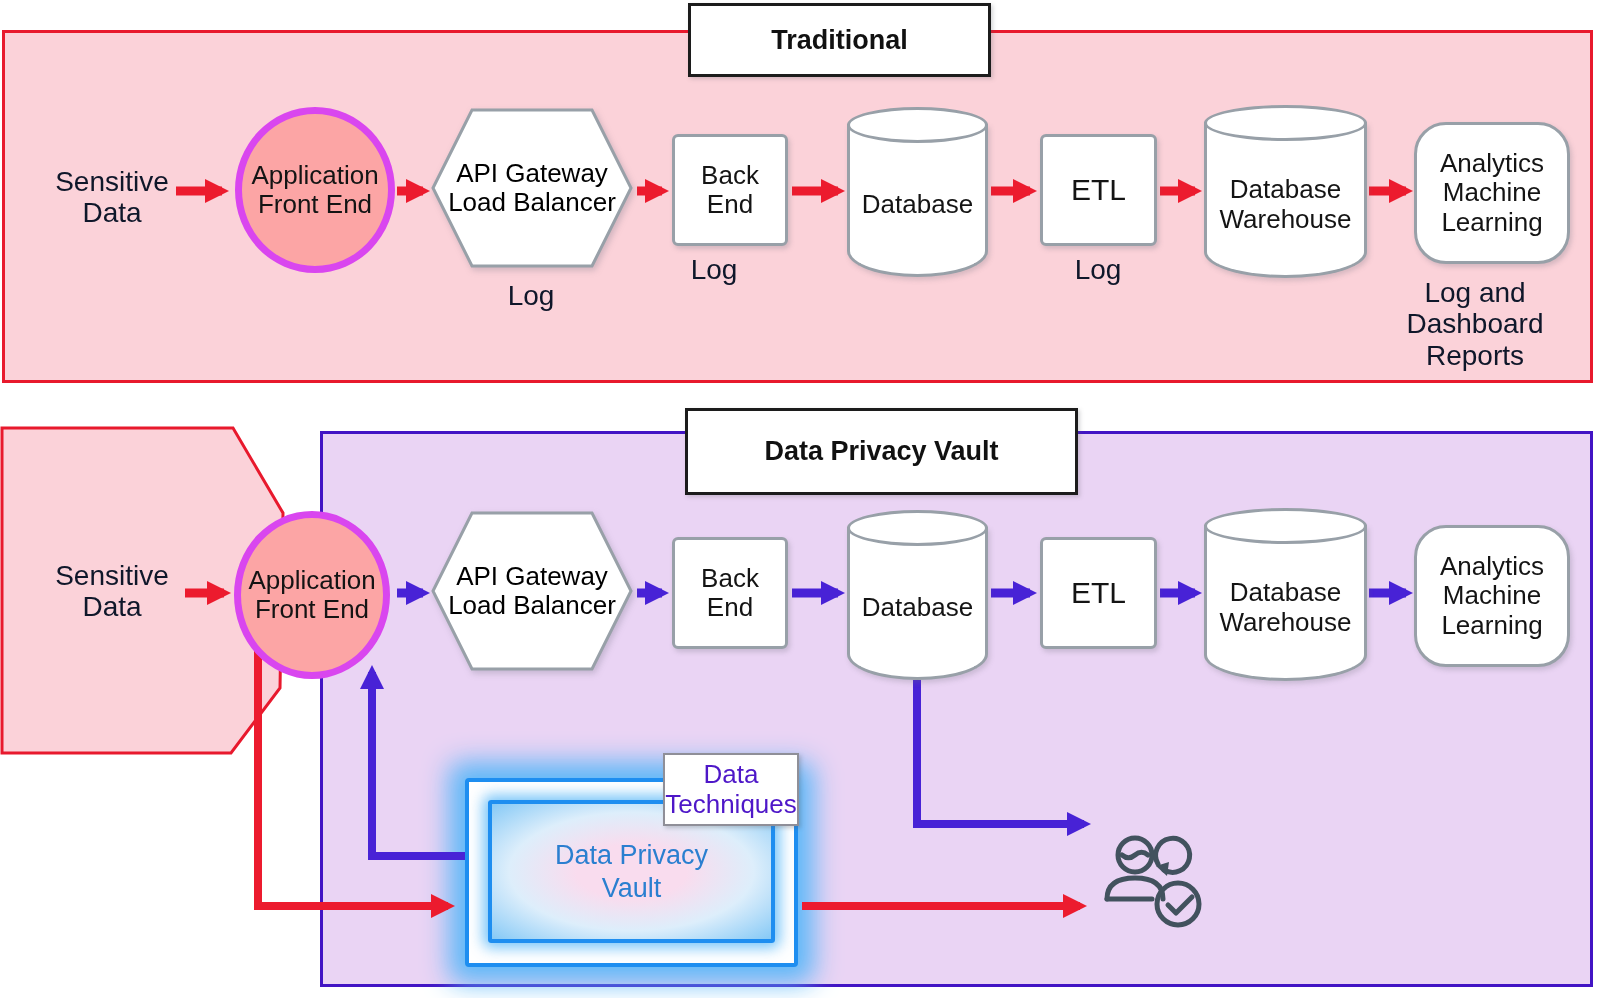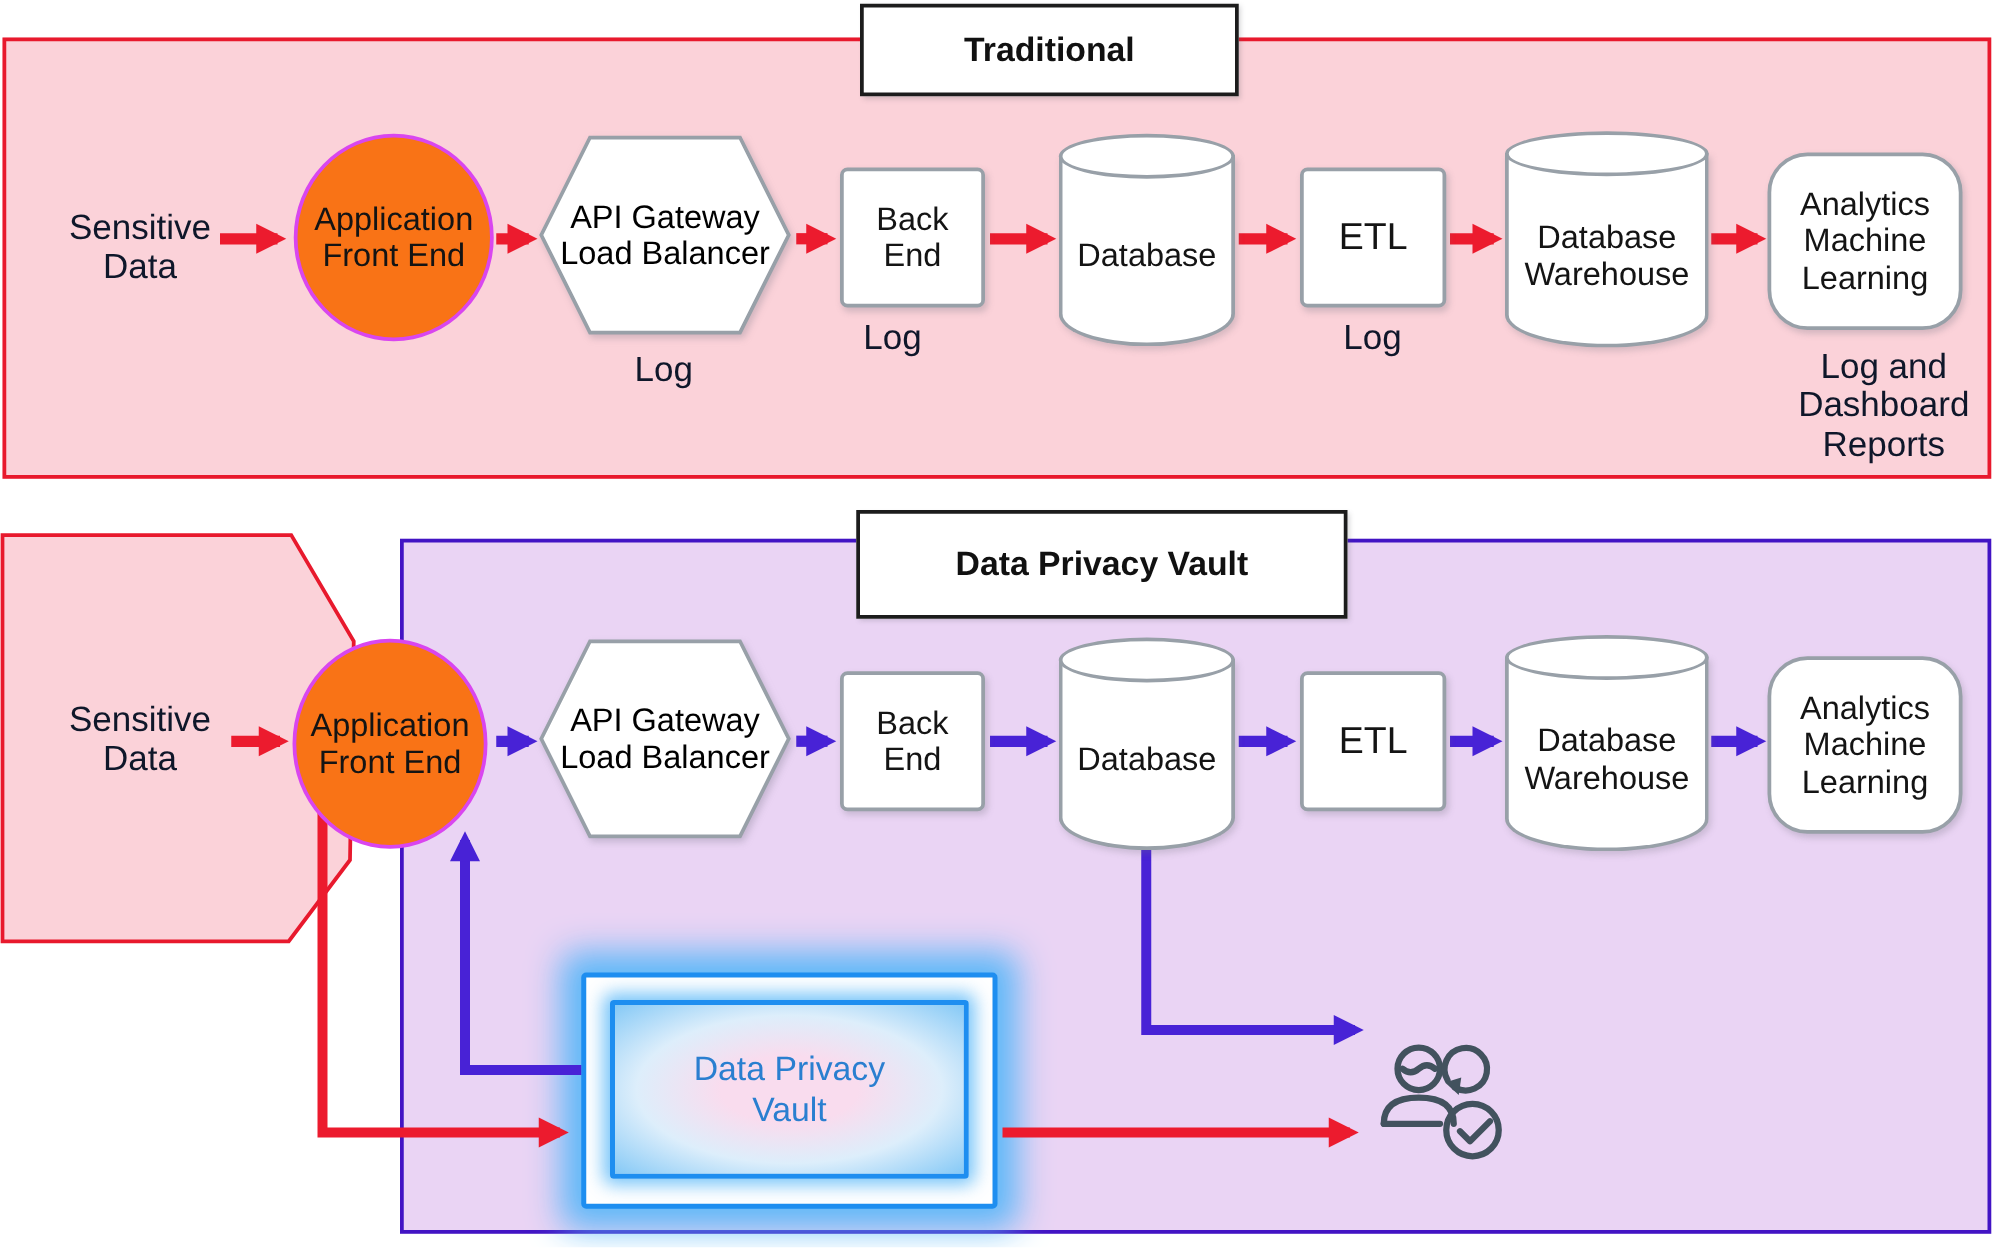--- a/index.html
+++ b/index.html
@@ -36,21 +36,21 @@
   .node {
     position:absolute; box-sizing:border-box; display:flex;
     align-items:center; justify-content:center; text-align:center;
     font-size:26px; color:#141414; line-height:1.13;
   }
   .rounded-node {
     background:#ffffff; border:3px solid #98a0a8; border-radius:6px;
     box-shadow:2px 3px 5px rgba(110,110,125,0.28);
   }
   .ellipse-node {
-    background:#f97316; border:3px solid #d946ef; border-radius:50%;
+    background:#fca5a5; border:7px solid #d946ef; border-radius:50%;
   }
   .node-label { padding:0 6px; }
 
   
   .hex-node { position:absolute; }
   .hex-node svg { position:absolute; left:0; top:0;
     filter:drop-shadow(2px 3px 3px rgba(110,110,125,0.3)); }
   .hex-label {
     position:absolute; inset:0; display:flex; align-items:center; justify-content:center;
     text-align:center; font-size:26px; color:#000000; line-height:1.13;
@@ -197,21 +197,21 @@
 
   <div class="cyl" style="left:1204px; top:105px; width:163px; height:173px;">
     <div class="cyl-body"></div>
     <div class="cyl-top"></div>
     <div class="cyl-label">Database Warehouse</div>
   </div>
 
   <div class="node rounded-node" style="left:1414px; top:122px; width:156px; height:142px; border-radius:32px;">
     <div class="node-label">Analytics Machine Learning</div>
   </div>
-  <div class="red-label" style="left:1421px; top:277px; width:172px;">Log and Dashboard Reports</div>
+  <div class="red-label" style="left:1389px; top:277px; width:172px;">Log and Dashboard Reports</div>
 
   <div class="red-label" style="left:28px; top:560px; width:168px;">Sensitive Data</div>
 
   <div class="node ellipse-node" style="left:234px; top:511px; width:156px; height:168px;">
     <div class="node-label">Application Front End</div>
   </div>
 
   <div class="hex-node" style="left:431px; top:511px; width:202px; height:160px;">
     <svg width="202" height="160" viewBox="0 0 202 160">
       <polygon points="2,80 41,2 161,2 200,80 161,158 41,158" fill="#ffffff" stroke="#98a0a8" stroke-width="3"></polygon>
@@ -236,20 +236,23 @@
   <div class="cyl" style="left:1204px; top:508px; width:163px; height:173px;">
     <div class="cyl-body"></div>
     <div class="cyl-top"></div>
     <div class="cyl-label">Database Warehouse</div>
   </div>
 
   <div class="node rounded-node" style="left:1414px; top:525px; width:156px; height:142px; border-radius:32px;">
     <div class="node-label">Analytics Machine Learning</div>
   </div>
 
+  <div class="tech-box">
+    <span>Data Techniques</span>
+  </div>
 
   <div class="title-box title-traditional">
     <span>Traditional</span>
   </div>
   <div class="title-box title-vault">
     <span>Data Privacy Vault</span>
   </div>
 
   <svg class="abs" style="left:1100px; top:828px;" width="116" height="112" viewBox="0 0 116 112">
     <g fill="none" stroke="#42525e" stroke-width="5" stroke-linecap="round" stroke-linejoin="round">

